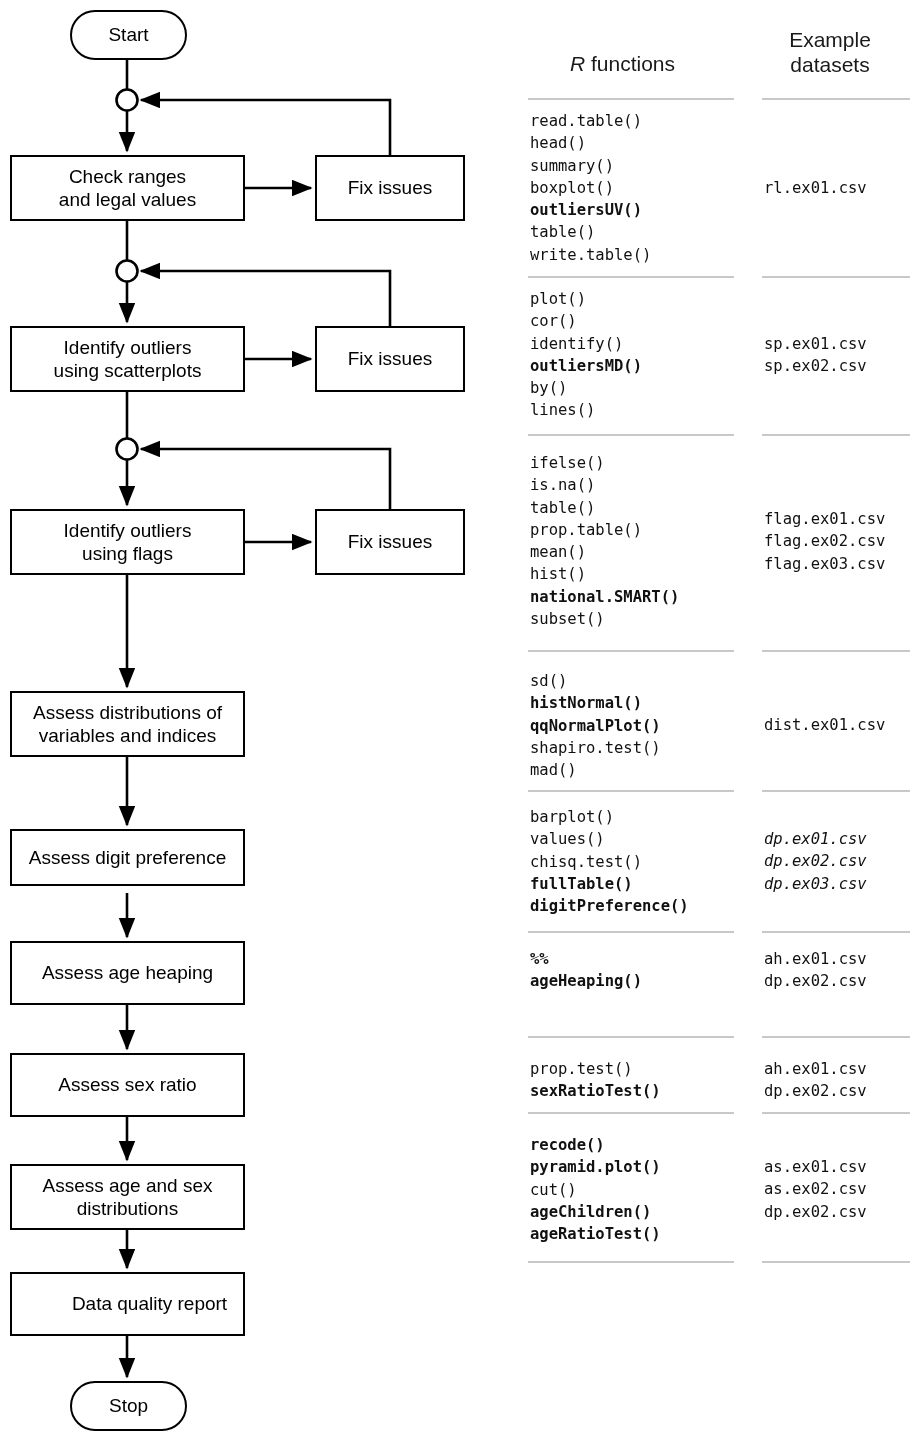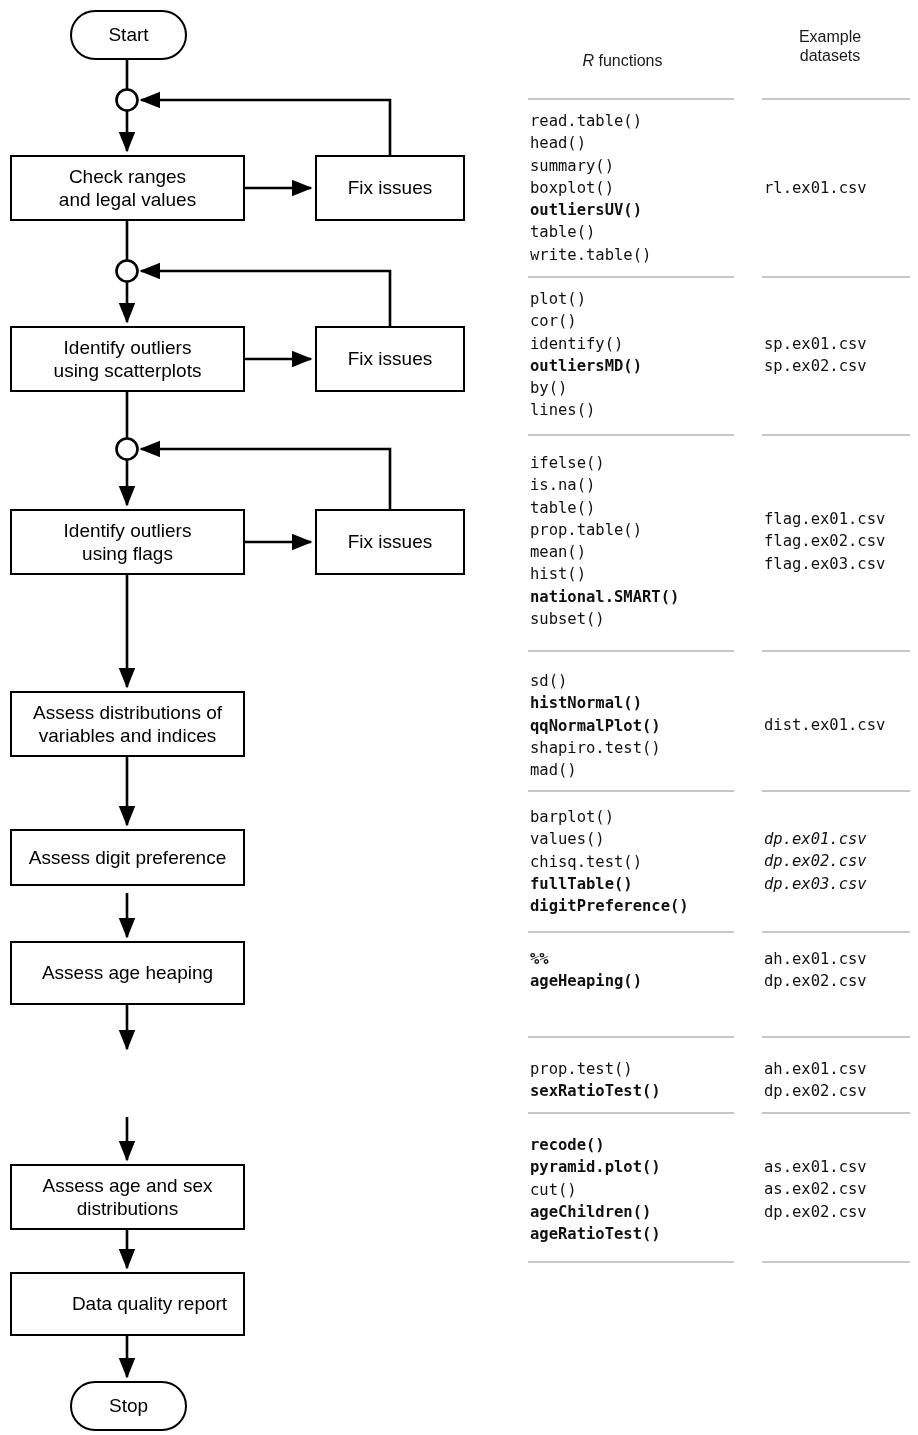--- a/index.html
+++ b/index.html
@@ -46,21 +46,21 @@
     position: absolute;
     left: 490px;
     top: 0;
     width: 428px;
     height: 1435px;
   }
   .col-head {
     position: absolute;
     text-align: center;
     font-family: "Liberation Sans", sans-serif;
-    font-size: 16px;
+    font-size: 21px;
     line-height: 1.18;
     color: #1a1a1a;
   }
   .col-head .italic-r { font-style: italic; }
   #head-functions { left: 10px; top: 52px; width: 245px; }
   #head-datasets  { left: 262px; top: 28px; width: 156px; }
 
   .divider {
     position: absolute;
     height: 2px;
@@ -171,20 +171,23 @@
   </div>
 
   <div class="fc-node" style="left:10px; top:829px; width:235px; height:57px;">
     <span>Assess digit preference</span>
   </div>
 
   <div class="fc-node" style="left:10px; top:941px; width:235px; height:64px;">
     <span>Assess age heaping</span>
   </div>
 
+  <div class="fc-node" style="left:10px; top:1053px; width:235px; height:64px;">
+    <span>Assess sex ratio</span>
+  </div>
 
   <div class="fc-node" style="left:10px; top:1164px; width:235px; height:66px;">
     <span>Assess age and sex<br>distributions</span>
   </div>
 
   <div class="fc-node" style="left:10px; top:1272px; width:235px; height:64px;padding-left:44px;">
     <span>Data quality report</span>
   </div>
 
   <div class="fc-node fc-terminal" style="left:70px; top:1381px; width:117px; height:50px;">

